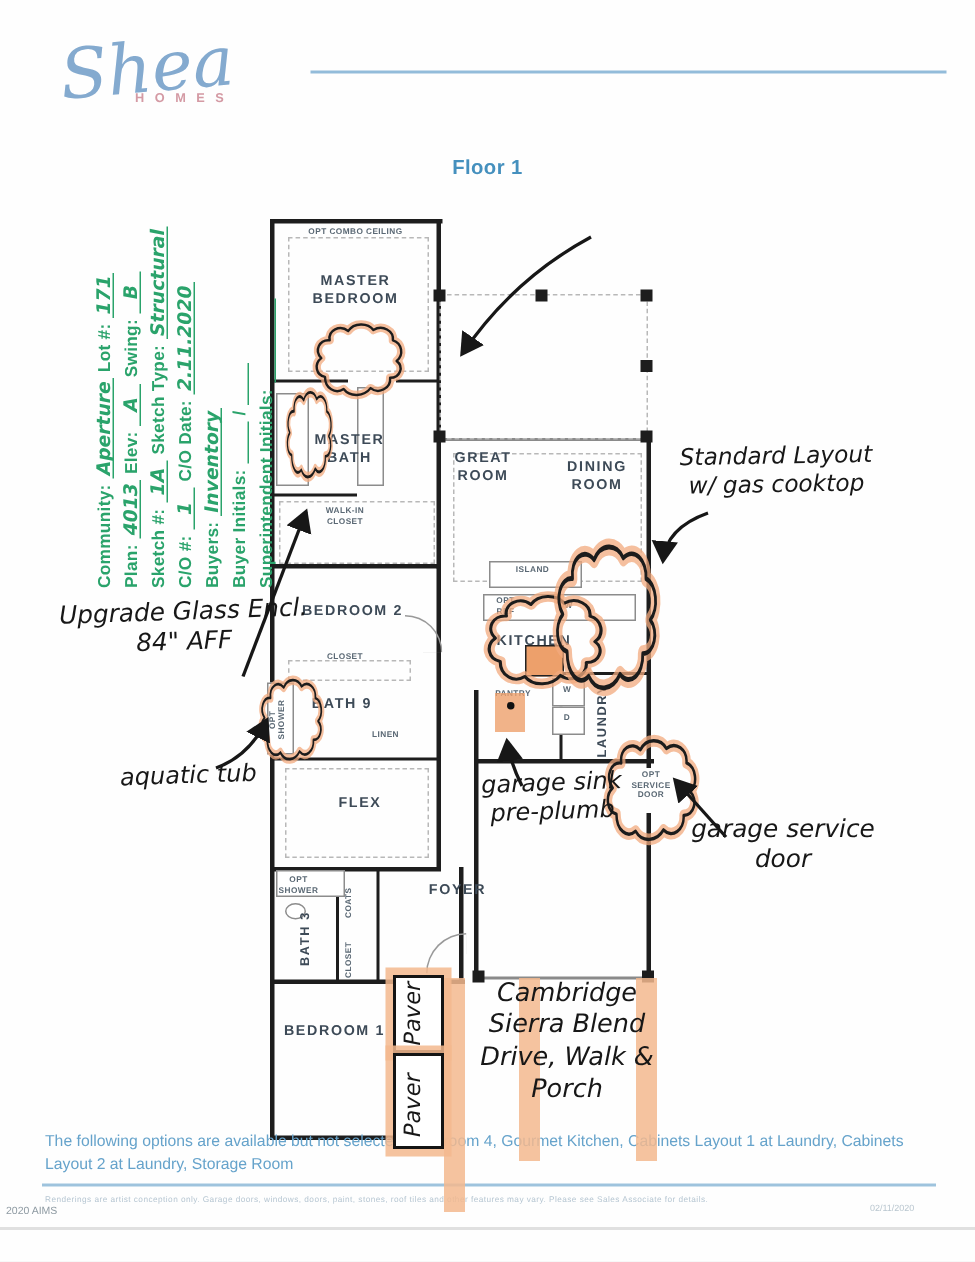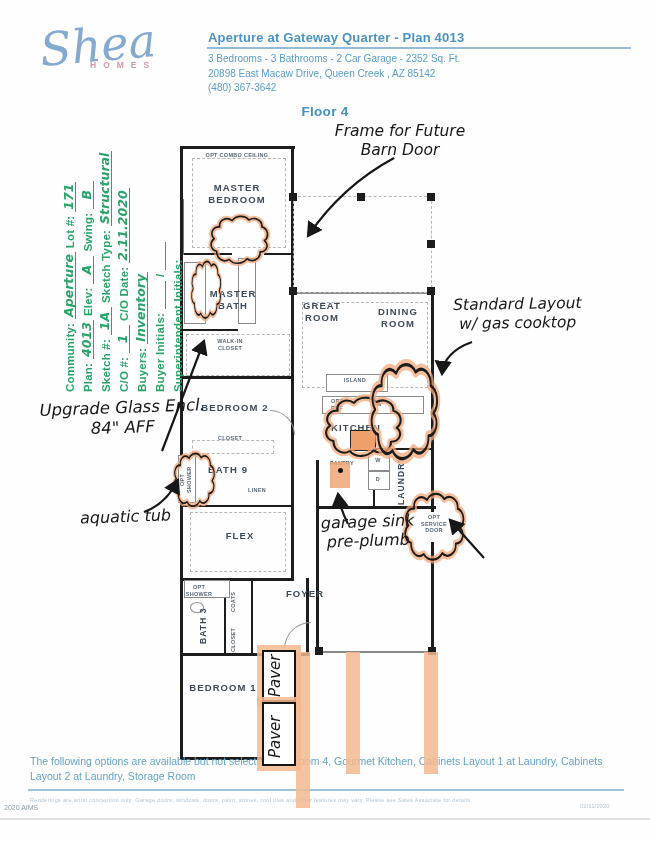--- a/index.html
+++ b/index.html
@@ -61,28 +61,22 @@
       <marker id="ah" markerWidth="9" markerHeight="9" refX="6" refY="4" orient="auto">
         <path d="M0,0 L7,4 L0,8 Z" fill="#171717"></path>
       </marker>
     </defs>
   </svg>
 
   <div class="abs" style="left:40px;top:22px;">
     <div class="logo-script">Shea</div>
     <div class="logo-sub" style="margin:-8px 0 0 50px;">HOMES</div>
   </div>
-  <div class="abs hdr-title" style="left:208px;top:30px;">Aperture at Gateway Quarter - Plan 4013</div>
   <div class="abs hdr-rule" style="left:207px;top:47px;width:424px;"></div>
-  <div class="abs hdr-specs" style="left:208px;top:52px;">
-    <div>3 Bedrooms - 3 Bathrooms - 2 Car Garage - 2352 Sq. Ft.</div>
-    <div>20898 East Macaw Drive, Queen Creek , AZ 85142</div>
-    <div>(480) 367-3642</div>
-  </div>
-  <div class="abs floor-title" style="left:0;top:104px;">Floor 4</div>
+  <div class="abs floor-title" style="left:0;top:104px;">Floor 1</div>
 
   <div class="formblk">
     <div class="fline">
       <span class="flab">Community:</span>
       <span class="fval u-md">Aperture</span>
       <span class="flab">Lot #:</span>
       <span class="fval u-sm">171</span>
     </div>
     <div class="fline">
       <span class="flab">Plan:</span>
@@ -240,29 +234,33 @@
       <use href="#cloudp" class="halo"></use>
       <use href="#cloudp" class="cline"></use>
     </svg>
 
   <div class="strip" style="left:296px;top:652px;width:14px;height:156px;"></div>
   <div class="strip" style="left:346px;top:652px;width:14px;height:122px;"></div>
   <div class="strip" style="left:424px;top:652px;width:14px;height:122px;"></div>
   <div class="pvbox" style="left:262px;top:650px;width:30px;height:48px;"></div>
   <div class="pvbox" style="left:262px;top:702px;width:30px;height:60px;"></div>
 
-  <div class="hand" style="left:325px;top:122px;width:150px;text-align:center;font-size:15.5px;">Frame for Future
-Barn Door</div>
   <div class="hand" style="left:445px;top:295px;width:145px;text-align:center;font-size:15.5px;transform:rotate(-1deg);">Standard Layout
 w/ gas cooktop</div>
   <div class="hand" style="left:25px;top:398px;width:195px;text-align:center;font-size:16.5px;transform:rotate(-2deg);">Upgrade Glass Encl.
 84" AFF</div>
   <div class="hand" style="left:80px;top:507px;font-size:16px;transform:rotate(-2deg);">aquatic tub</div>
   <div class="hand" style="left:312px;top:512px;width:112px;text-align:center;font-size:16px;transform:rotate(-2deg);">garage sink
 pre-plumb</div>
+  <div class="hand" style="left:452px;top:543px;width:140px;text-align:center;font-size:16.5px;">garage service
+door</div>
+  <div class="hand" style="left:312px;top:652px;width:132px;text-align:center;font-size:17px;line-height:1.25;">Cambridge
+Sierra Blend
+Drive, Walk &amp;
+Porch</div>
   <div class="hand rm-v" style="left:266px;top:655px;height:42px;font-size:15px;writing-mode:vertical-rl;transform:rotate(180deg);">Paver</div>
   <div class="hand rm-v" style="left:266px;top:710px;height:48px;font-size:15px;writing-mode:vertical-rl;transform:rotate(180deg);">Paver</div>
 
   <svg class="arrow" style="left:298px;top:152px;width:100px;height:92px;">
       <path d="M96,6 Q44,34 10,84" marker-end="url(#ah)"></path>
     </svg>
   <svg class="arrow" style="left:436px;top:338px;width:42px;height:42px;">
       <path d="M36,4 Q8,14 6,36" marker-end="url(#ah)"></path>
     </svg>
   <svg class="arrow" style="left:150px;top:333px;width:62px;height:122px;">

